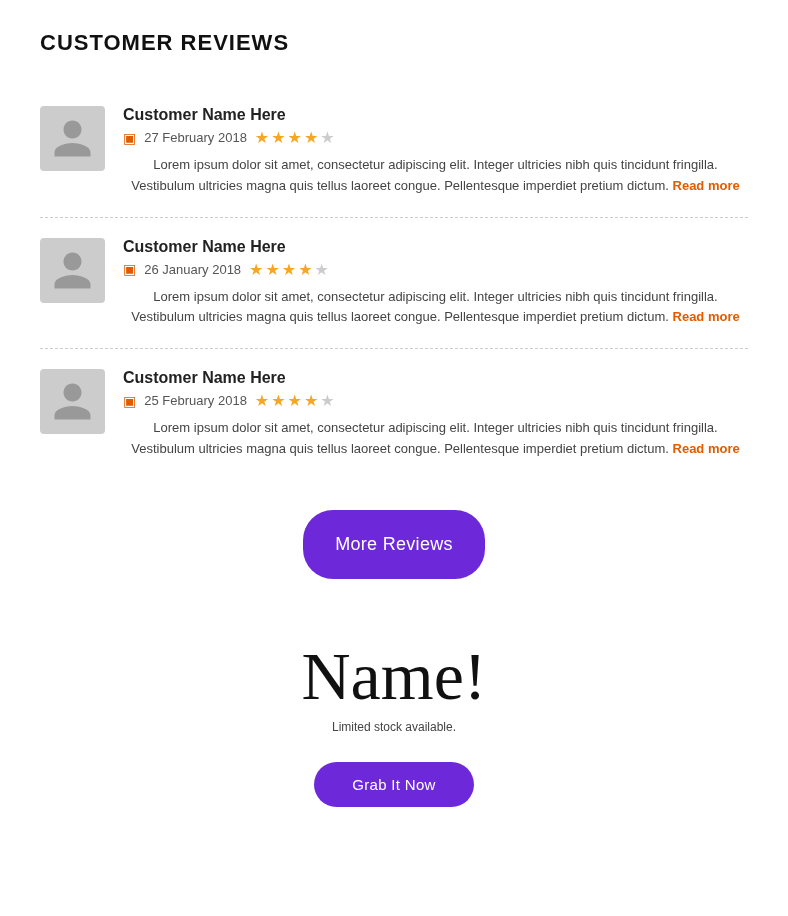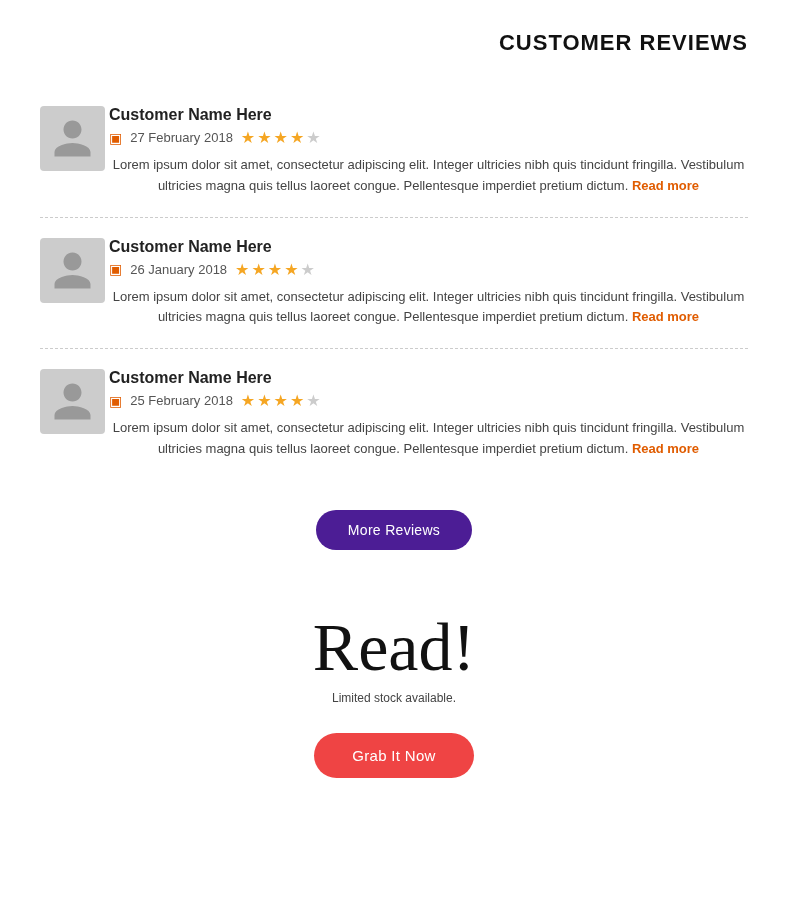--- a/index.html
+++ b/index.html
@@ -12,36 +12,36 @@
       min-height: 916px;
     }
 
     .page-wrapper {
       max-width: 788px;
       margin: 0 auto;
       padding: 30px 40px 40px;
     }
 
     .section-title {
-      text-align: right;
+      text-align: left;
       font-size: 22px;
       font-weight: 900;
       letter-spacing: 1px;
       text-transform: uppercase;
       margin-bottom: 30px;
       color: #111;
     }
 
     .reviews-list {
       margin-bottom: 30px;
     }
 
     .review-item {
       display: flex;
-      gap: 4px;
+      gap: 18px;
       padding: 20px 0;
       border-bottom: 1px dashed #ccc;
     }
 
     .review-item:last-child {
       border-bottom: none;
     }
 
     .avatar {
       width: 65px;
@@ -120,26 +120,26 @@
       cursor: pointer;
       text-decoration: none;
     }
 
     .more-reviews-btn-wrapper {
       text-align: center;
       margin: 20px 0 40px;
     }
 
     .more-reviews-btn {
-      background: #4c1d95;
+      background: #6d28d9;
       color: #fff;
       border: none;
       border-radius: 30px;
-      padding: 12px 32px;
-      font-size: 14px;
+      padding: 24px 32px;
+      font-size: 18px;
       cursor: pointer;
       letter-spacing: 0.3px;
     }
 
     .hurry-section {
       text-align: center;
       padding: 20px 0 30px;
     }
 
     .hurry-title {
@@ -155,21 +155,21 @@
       font-size: 12px;
       color: #444;
       margin-bottom: 28px;
     }
 
     .grab-btn-wrapper {
       text-align: center;
     }
 
     .grab-btn {
-      background: #ef4444;
+      background: #6d28d9;
       color: #fff;
       border: none;
       border-radius: 30px;
       padding: 14px 38px;
       font-size: 15px;
       cursor: pointer;
       letter-spacing: 0.3px;
     }
   </style>
 </head>
@@ -253,20 +253,20 @@
         </p>
       </div>
     </div>
     </div>
 
   <div class="more-reviews-btn-wrapper">
     <button class="more-reviews-btn">More Reviews</button>
   </div>
 
   <div class="hurry-section">
-    <div class="hurry-title">Read!</div>
+    <div class="hurry-title">Name!</div>
     <div class="hurry-subtitle">Limited stock available.</div>
     <div class="grab-btn-wrapper">
       <button class="grab-btn">Grab It Now</button>
     </div>
   </div>
 
 </div>
 
 </body></html>

